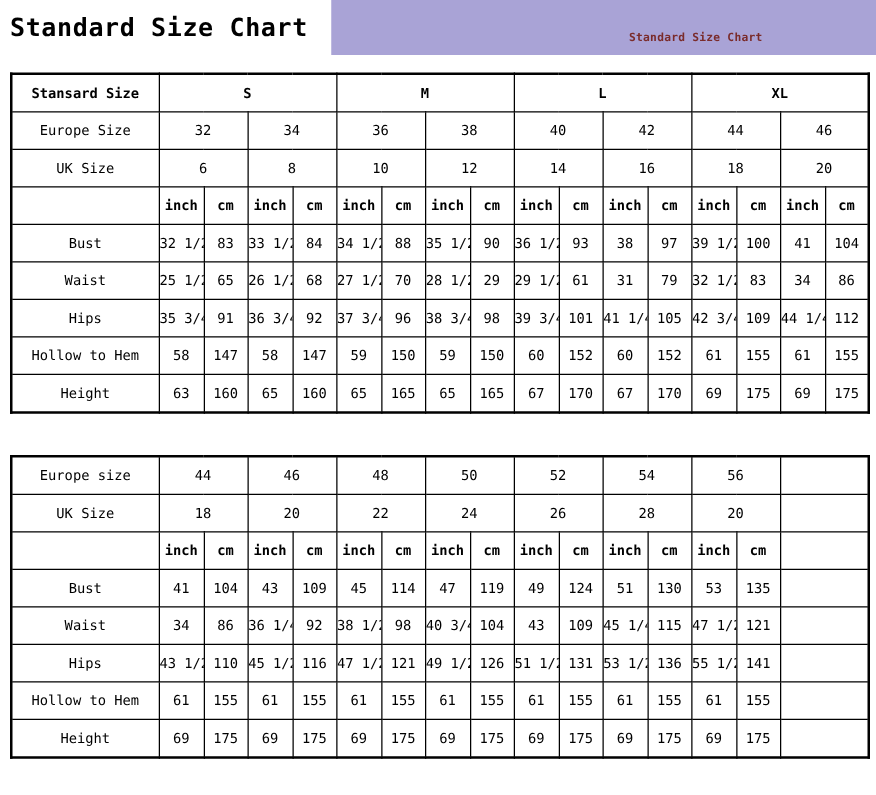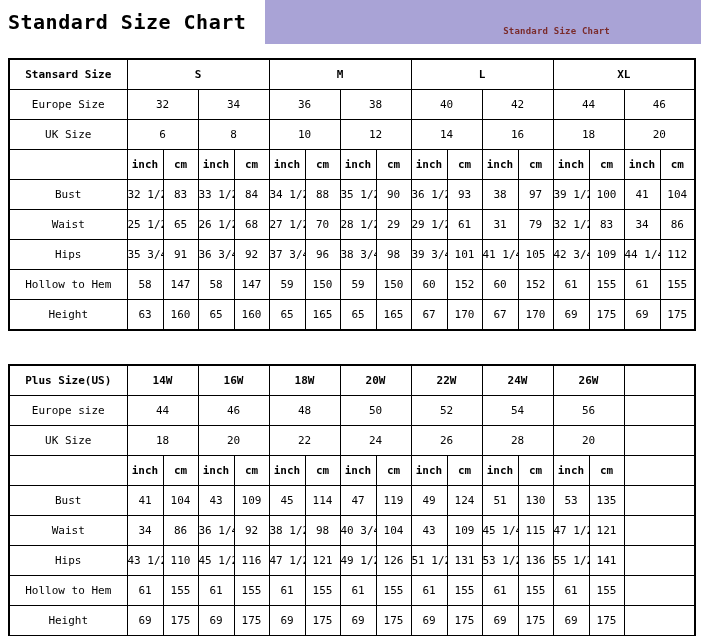--- a/index.html
+++ b/index.html
@@ -299,31 +299,20 @@
         <col style="width:35px">
       <col style="width:36px">
         <col style="width:35px">
       <col style="width:36px">
         <col style="width:35px">
       <col style="width:36px">
         <col style="width:35px">
       <col style="width:71px">
     </colgroup>
     <tbody>
-      <tr>
-        <td class="hdr">Plus Size(US)</td>
-        <td class="hdr" colspan="2">14W</td>
-        <td class="hdr" colspan="2">16W</td>
-        <td class="hdr" colspan="2">18W</td>
-        <td class="hdr" colspan="2">20W</td>
-        <td class="hdr" colspan="2">22W</td>
-        <td class="hdr" colspan="2">24W</td>
-        <td class="hdr" colspan="2">26W</td>
-        <td class="blank"></td>
-      </tr>
 
       <tr>
         <td class="rowlabel">Europe size</td>
         <td colspan="2">44</td>
         <td colspan="2">46</td>
         <td colspan="2">48</td>
         <td colspan="2">50</td>
         <td colspan="2">52</td>
         <td colspan="2">54</td>
         <td colspan="2">56</td>

